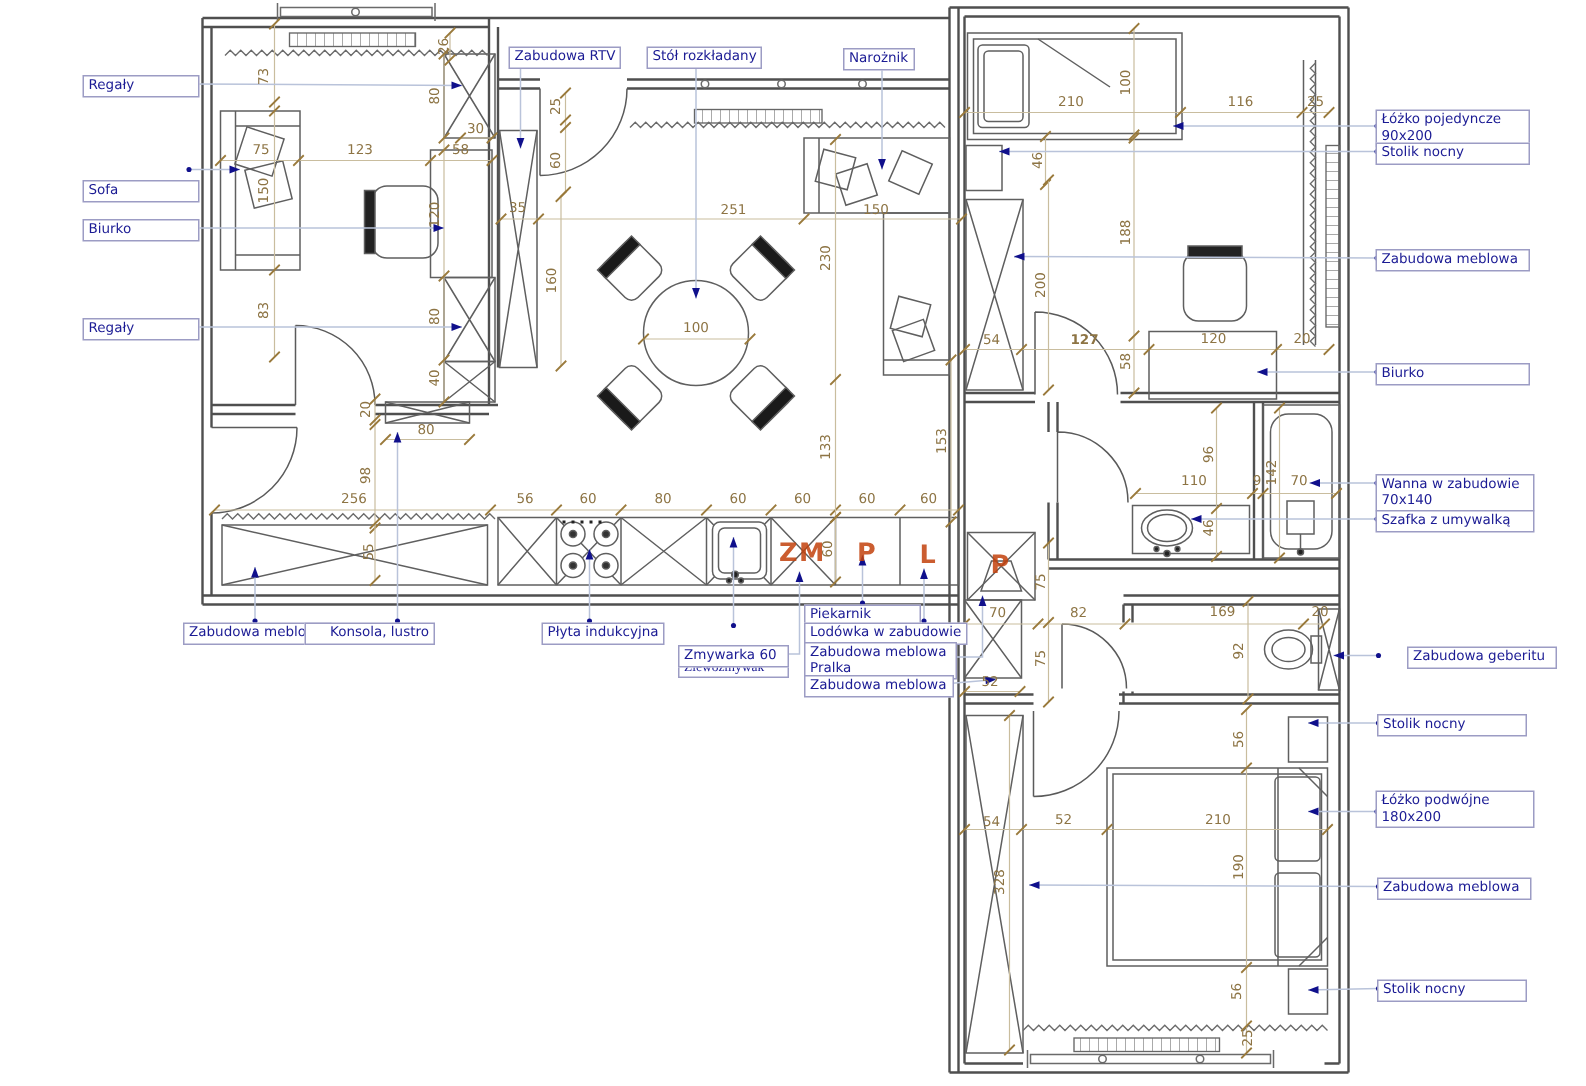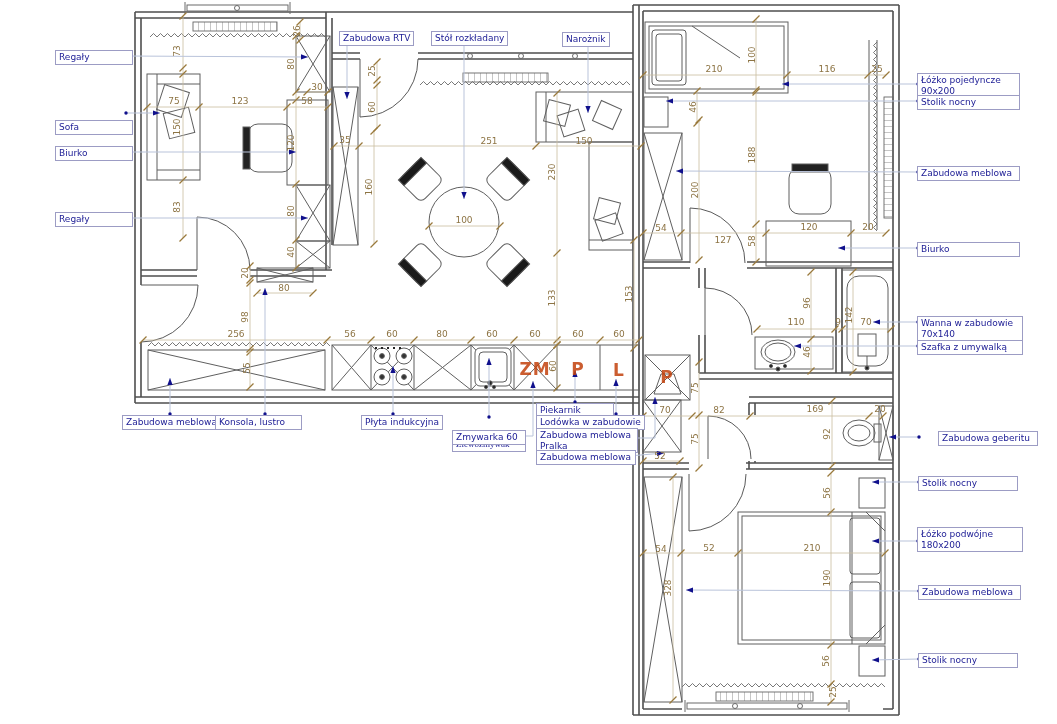--- a/index.html
+++ b/index.html
@@ -571,21 +571,21 @@
       <span class="dim" style="left: 619px; top: 334px;">60</span>
       <span class="dim v" style="left: 553px; top: 366px;">60</span>
       <span class="dim" style="left: 714px; top: 69px;">210</span>
       <span class="dim v" style="left: 752px; top: 55px;">100</span>
       <span class="dim" style="left: 827px; top: 69px;">116</span>
       <span class="dim" style="left: 877px; top: 69px;">25</span>
       <span class="dim v" style="left: 693px; top: 107px;">46</span>
       <span class="dim v" style="left: 752px; top: 155px;">188</span>
       <span class="dim v" style="left: 695px; top: 190px;">200</span>
       <span class="dim" style="left: 661px; top: 228px;">54</span>
-      <span class="dim" style="left: 723px; top: 240px;">127</span>
+      <span class="dim" style="left: 723px; top: 228px; font-weight: bold;">127</span>
       <span class="dim v" style="left: 752px; top: 241px;">58</span>
       <span class="dim" style="left: 809px; top: 227px;">120</span>
       <span class="dim" style="left: 868px; top: 227px;">20</span>
       <span class="dim v" style="left: 807px; top: 303px;">96</span>
       <span class="dim" style="left: 796px; top: 322px;">110</span>
       <span class="dim" style="left: 838px; top: 322px;">9</span>
       <span class="dim v" style="left: 849px; top: 315px;">142</span>
       <span class="dim" style="left: 866px; top: 322px;">70</span>
       <span class="dim v" style="left: 807px; top: 352px;">46</span>
       <span class="dim v" style="left: 695px; top: 388px;">75</span>
@@ -657,21 +657,21 @@
       </div>
       <div class="callout" style="left: 918px; top: 585px; min-width: 95px;">
         <div>Zabudowa meblowa</div>
       </div>
       <div class="callout" style="left: 918px; top: 653px; min-width: 92px;">
         <div>Stolik nocny</div>
       </div>
       <div class="callout" style="left: 122px; top: 415px; min-width: 76px;">
         <div>Zabudowa meblowa</div>
       </div>
-      <div class="callout" style="left: 215px; top: 415px; min-width: 79px;">
+      <div class="callout" style="left: 203px; top: 415px; min-width: 79px; text-align: right;">
         <div>Konsola, lustro</div>
       </div>
       <div class="callout" style="left: 361px; top: 415px; min-width: 64px;">
         <div>Płyta indukcyjna</div>
       </div>
       <div class="callout" style="left: 452px; top: 437px; min-width: 66px; font-family: Liberation Serif, serif;">
         <div>Zlewozmywak</div>
       </div>
       <div class="callout" style="left: 452px; top: 430px; min-width: 66px;">
         <div>Zmywarka 60</div>

